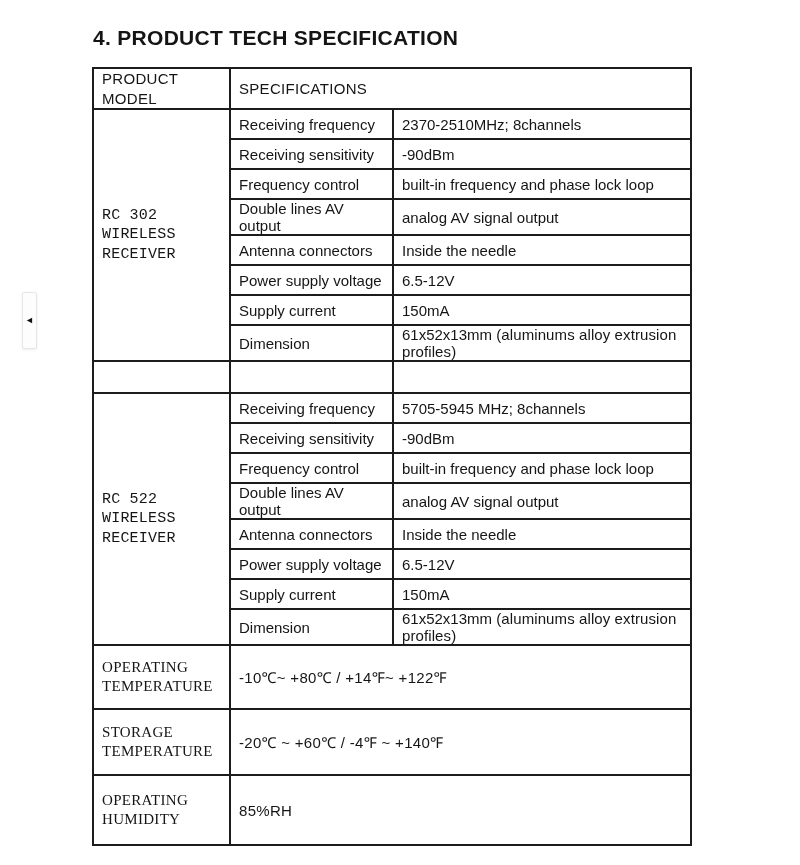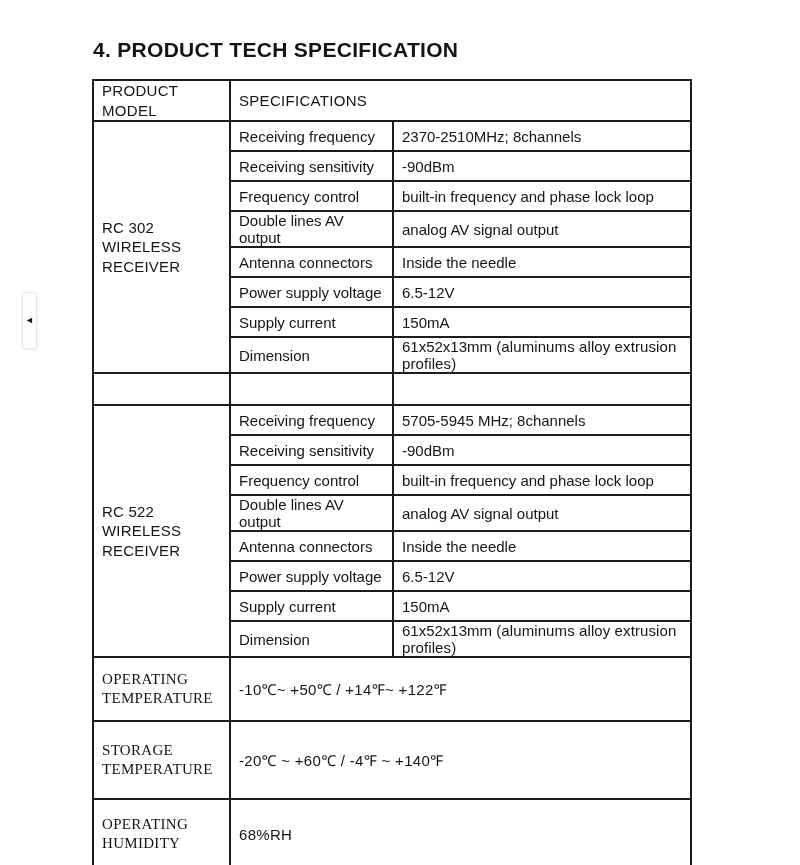--- a/index.html
+++ b/index.html
@@ -16,21 +16,21 @@
   .doc {
     position: absolute;
     left: 92px;
     top: 26px;
     width: 640px;
   }
   .page-title {
     font-size: 21px;
     font-weight: bold;
     letter-spacing: 0.3px;
-    margin: 12px 0 0 1px;
+    margin: 0 0 0 1px;
     color: #141414;
     white-space: nowrap;
   }
   table.spec-table {
     border-collapse: collapse;
     table-layout: fixed;
     width: 598px;
     margin-top: 17px;
     background: #ffffff;
   }
@@ -46,40 +46,41 @@
   }
   col.c1 { width: 137px; }
   col.c2 { width: 163px; }
   col.c3 { width: 298px; }
 
   tr.h-header { height: 35px; margin-top: 48px; }
   tr.h-row    { height: 30px; }
   tr.h-row305 { height: 30px; }
   tr.h-spacer { height: 32px; }
   tr.h-f1 { height: 64px; }
-  tr.h-f2 { height: 78px; }
+  tr.h-f2 { height: 66px; }
   tr.h-f3 { height: 70px; }
 
   .hdr-cell {
     font-weight: bold;
     font-size: 14px;
     text-align: center;
     white-space: pre-line;
     line-height: 1.3;
     letter-spacing: 0.3px;
   }
   .hdr-specs { padding-right: 52px; }
 
   .model-cell {
     font-weight: bold;
     font-size: 14px;
     text-align: center;
     white-space: pre-line;
     line-height: 1.28;
     letter-spacing: 0.2px;
+    font-family: Liberation Mono, monospace;
   }
   .label-cell { padding-left: 9px; margin-left: 17px; }
   .value-cell { padding-left: 8px; margin-left: 36px; }
   .value-indent { padding-left: 17px; }
   .note {
     font-size: 15px;
     letter-spacing: 0.1px;
   }
   .footer-label {
     font-weight: bold;
@@ -222,27 +223,27 @@
       <td class="label-cell">Dimension</td>
       <td class="value-cell">
         <span>61x52x13mm</span>
         <span class="note">(aluminums alloy extrusion profiles)</span>
       </td>
     </tr>
 
     <tr class="h-f1">
       <td class="footer-label">OPERATING
 TEMPERATURE</td>
-      <td colspan="2" class="footer-value">-10℃~ +50℃ / +14℉~ +122℉</td>
+      <td colspan="2" class="footer-value">-10℃~ +80℃ / +14℉~ +122℉</td>
     </tr>
     <tr class="h-f2">
       <td class="footer-label">STORAGE
 TEMPERATURE</td>
       <td colspan="2" class="footer-value">-20℃ ~ +60℃ / -4℉ ~ +140℉</td>
     </tr>
     <tr class="h-f3">
       <td class="footer-label">OPERATING
 HUMIDITY</td>
-      <td colspan="2" class="footer-value">68%RH</td>
+      <td colspan="2" class="footer-value">85%RH</td>
     </tr>
   </tbody>
     </table>
 </div>
 
 </body></html>

